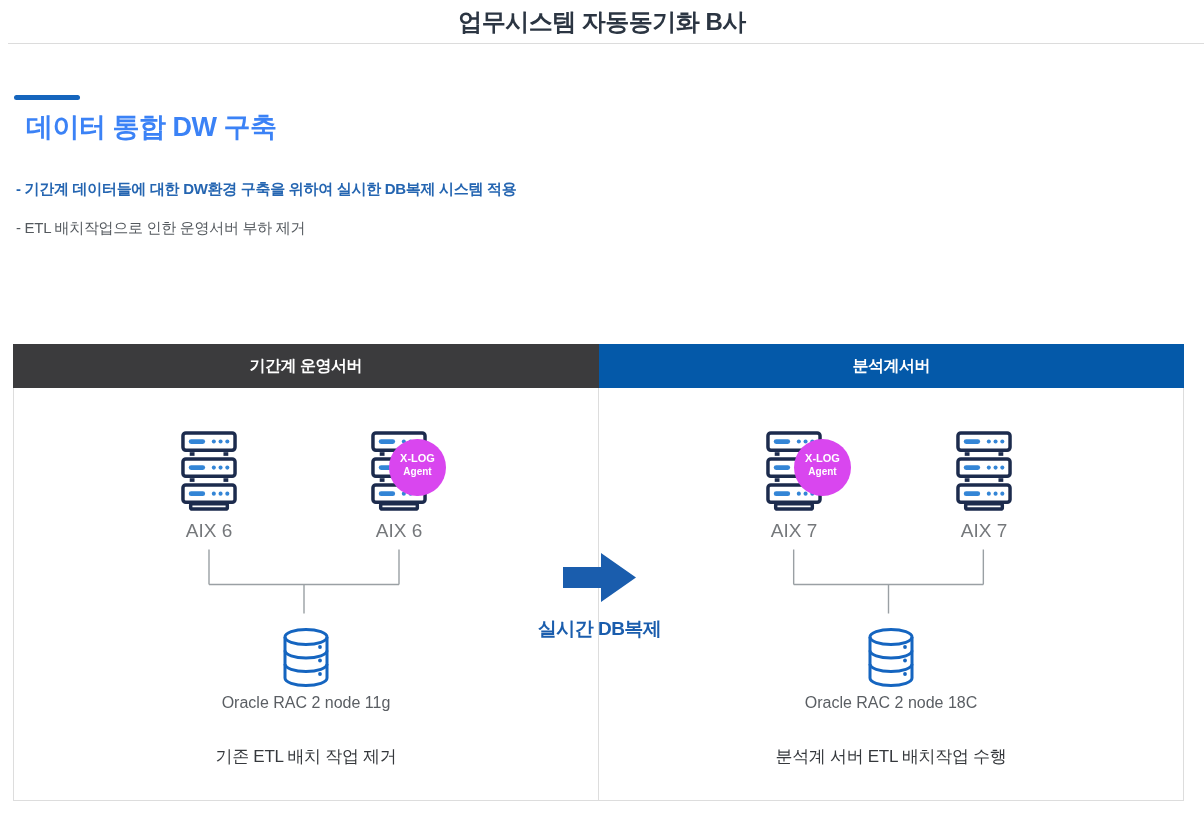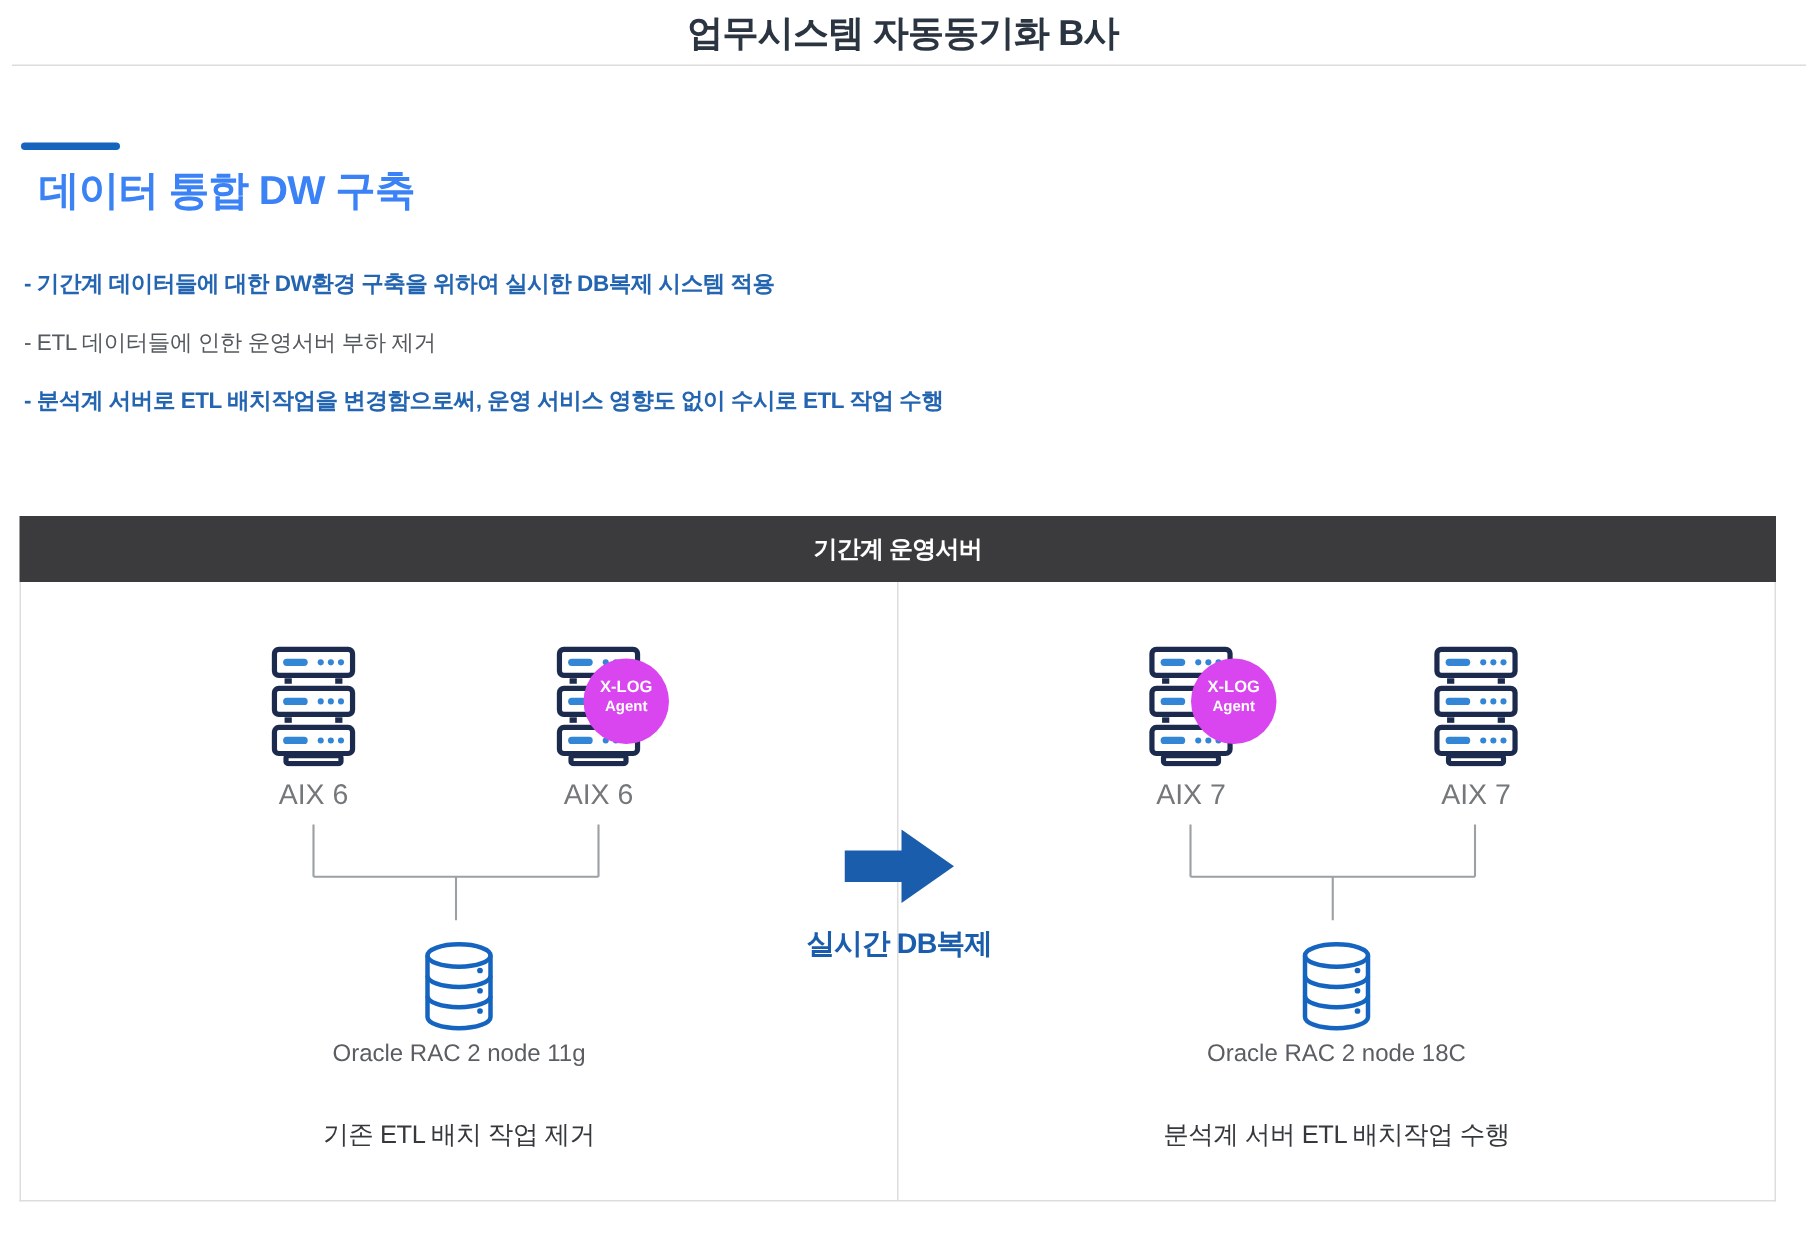--- a/index.html
+++ b/index.html
@@ -46,27 +46,27 @@
 <body>
 
 <div class="page-title">업무시스템 자동동기화 B사</div>
 <div class="title-divider"></div>
 
 <div class="accent-bar"></div>
 <h2 class="section-heading">데이터 통합 DW 구축</h2>
 
 <ul class="bullets">
   <li class="bullet-blue">- 기간계 데이터들에 대한 DW환경 구축을 위하여 실시한 DB복제 시스템 적용</li>
-  <li class="bullet-gray">- ETL 데이터들에 인한 운영서버 부하 제거</li>
-  <li class="bullet-blue">- 분석계 서버로 ETL 배치작업을 변경함으로써, 운영 서비스 영향도 없이 수시로 ETL 작업 수행</li>
+  <li class="bullet-gray">- ETL 배치작업으로 인한 운영서버 부하 제거</li>
 </ul>
 
 <div class="diagram">
   <div class="diagram-headers">
     <div class="dh dark">기간계 운영서버</div>
+    <div class="dh blue">분석계서버</div>
   </div>
   <div class="diagram-body">
 
     <div class="panel left">
       <svg class="connector" viewBox="0 0 584 413" preserveAspectRatio="none">
         <path d="M195,162 V197 M385,162 V197 M195,197 H385 M290,197 V226" stroke="#9aa0a4" stroke-width="1.4" fill="none"></path>
       </svg>
       <svg class="server s1" viewBox="0 0 60 84">
         <g fill="#1c2b4d">
           <rect x="10" y="23" width="5" height="3.8"></rect>

